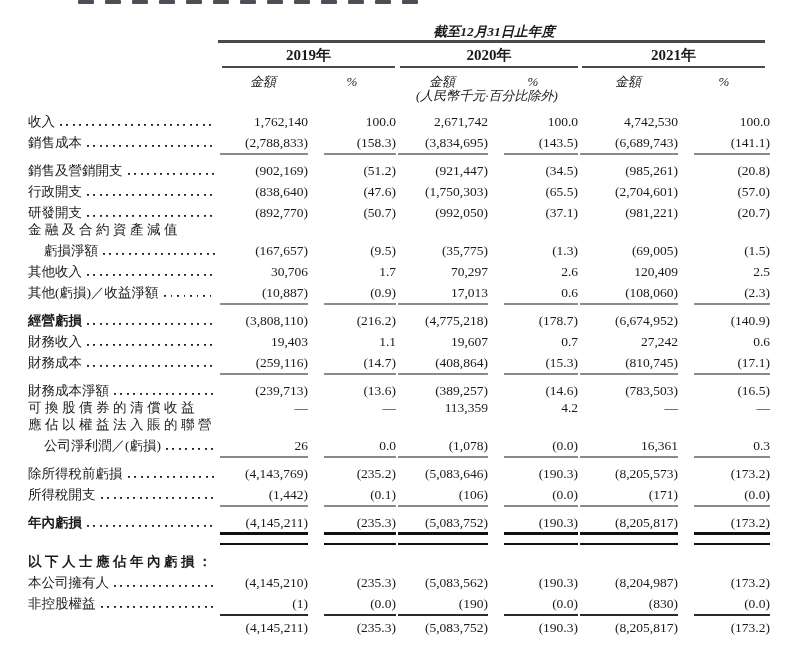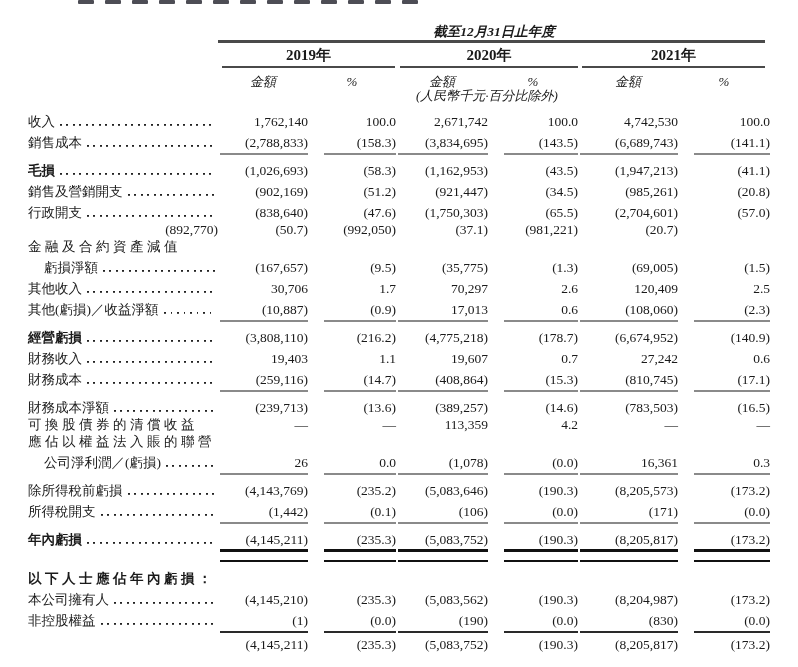--- a/index.html
+++ b/index.html
@@ -123,32 +123,20 @@
           <div class="pctcol">
             <div class="rl"></div>
           </div>
           <div class="amtcol">
             <div class="rl"></div>
           </div>
           <div class="pctcol">
             <div class="rl"></div>
           </div>
         </div>
-        <div class="row drow bold">
-          <div class="lbl bold">
-            <span class="txt">毛損</span>
-            <span class="leader"></span>
-          </div>
-          <div class="val amtcol">(1,026,693)</div>
-          <div class="val pctcol">(58.3)</div>
-          <div class="val amtcol">(1,162,953)</div>
-          <div class="val pctcol">(43.5)</div>
-          <div class="val amtcol">(1,947,213)</div>
-          <div class="val pctcol">(41.1)</div>
-        </div>
         <div class="row drow">
           <div class="lbl">
             <span class="txt">銷售及營銷開支</span>
             <span class="leader"></span>
           </div>
           <div class="val amtcol">(902,169)</div>
           <div class="val pctcol">(51.2)</div>
           <div class="val amtcol">(921,447)</div>
           <div class="val pctcol">(34.5)</div>
           <div class="val amtcol">(985,261)</div>
@@ -160,20 +148,24 @@
             <span class="leader"></span>
           </div>
           <div class="val amtcol">(838,640)</div>
           <div class="val pctcol">(47.6)</div>
           <div class="val amtcol">(1,750,303)</div>
           <div class="val pctcol">(65.5)</div>
           <div class="val amtcol">(2,704,601)</div>
           <div class="val pctcol">(57.0)</div>
         </div>
         <div class="row drow">
+          <div class="lbl">
+            <span class="txt">研發開支</span>
+            <span class="leader"></span>
+          </div>
           <div class="val amtcol">(892,770)</div>
           <div class="val pctcol">(50.7)</div>
           <div class="val amtcol">(992,050)</div>
           <div class="val pctcol">(37.1)</div>
           <div class="val amtcol">(981,221)</div>
           <div class="val pctcol">(20.7)</div>
         </div>
         <div class="row drow">
           <div class="lbl spread">
             <span class="txt">金融及合約資產減值</span>

